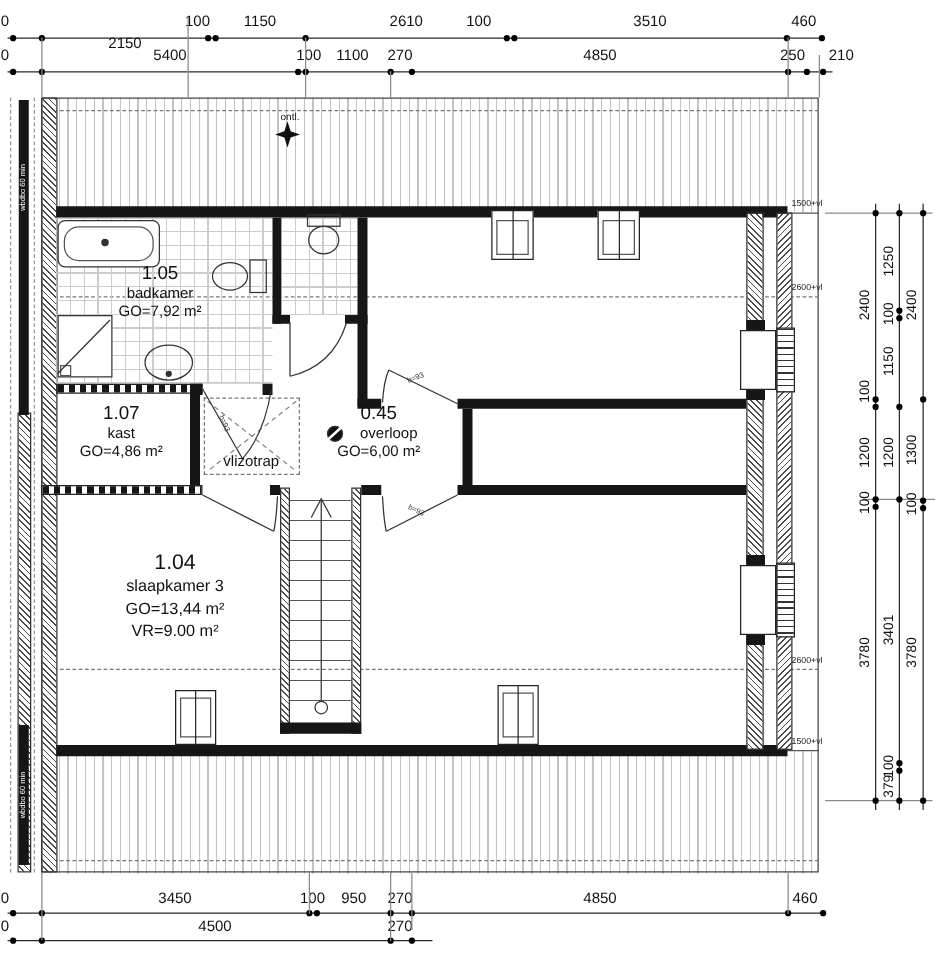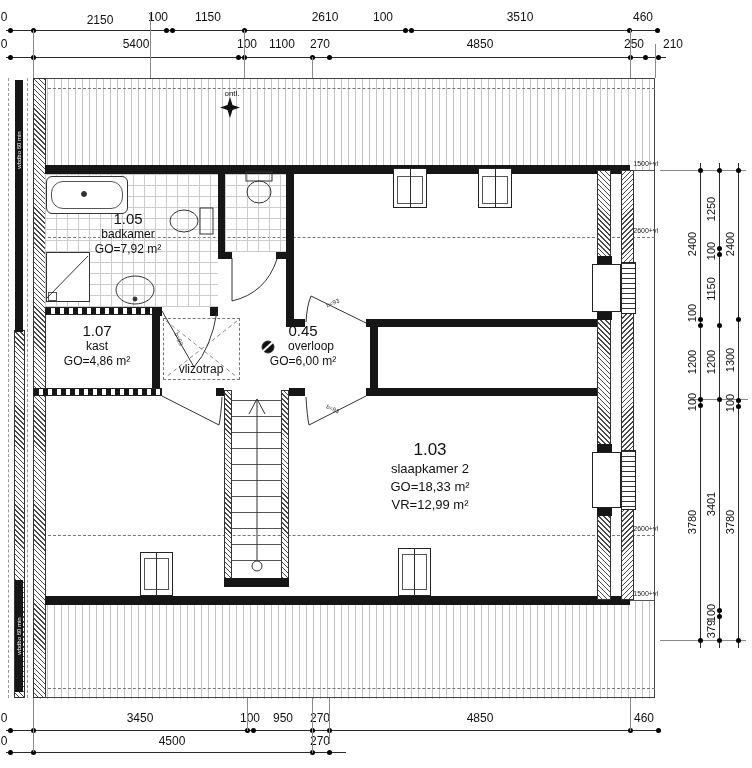--- a/index.html
+++ b/index.html
@@ -153,35 +153,35 @@
     <div class="ss">kast</div>
     <div class="ss">GO=4,86 m²</div>
   </div>
   <div class="rt" style="left:303px;top:322px">
     <div class="sn">0.45</div>
     <div class="ss namerow">
       <span style="margin-left:16px">overloop</span>
     </div>
     <div class="ss">GO=6,00 m²</div>
   </div>
-  <div class="rt" style="left:430px;top:440px">
-    <div class="rn">1.03</div>
-    <div class="rs">slaapkamer 2</div>
-    <div class="rs">GO=18,33 m²</div>
-    <div class="rs">VR=12,99 m²</div>
+  <div class="rt" style="left:140px;top:440px">
+    <div class="rn">1.04</div>
+    <div class="rs">slaapkamer 3</div>
+    <div class="rs">GO=13,44 m²</div>
+    <div class="rs">VR=9.00 m²</div>
   </div>
   <div class="rt" style="left:201px;top:362px;font-size:12px">vlizotrap</div>
   <div class="rt" style="left:232px;top:89px;font-size:8px">ontl.</div>
   <div class="dl" style="left:326px;top:300px;transform:rotate(-22deg)">b=93</div>
   <div class="dl" style="left:326px;top:406px;transform:rotate(25deg)">b=93</div>
   <div class="dl" style="left:172px;top:336px;transform:rotate(68deg)">b=93</div>
 
   <div class="ln" style="left:6px;top:30px;width:654px;height:1px"></div>
   <div class="ln" style="left:6px;top:57px;width:660px;height:1px"></div>
-  <div class="dim" style="left:100px;top:13px">2150</div>
+  <div class="dim" style="left:100px;top:27px">2150</div>
   <div class="dim" style="left:158px;top:10px">100</div>
   <div class="dim" style="left:208px;top:10px">1150</div>
   <div class="dim" style="left:325px;top:10px">2610</div>
   <div class="dim" style="left:383px;top:10px">100</div>
   <div class="dim" style="left:520px;top:10px">3510</div>
   <div class="dim" style="left:643px;top:10px">460</div>
   <div class="dim" style="left:136px;top:37px">5400</div>
   <div class="dim" style="left:247px;top:37px">100</div>
   <div class="dim" style="left:282px;top:37px">1100</div>
   <div class="dim" style="left:320px;top:37px">270</div>

